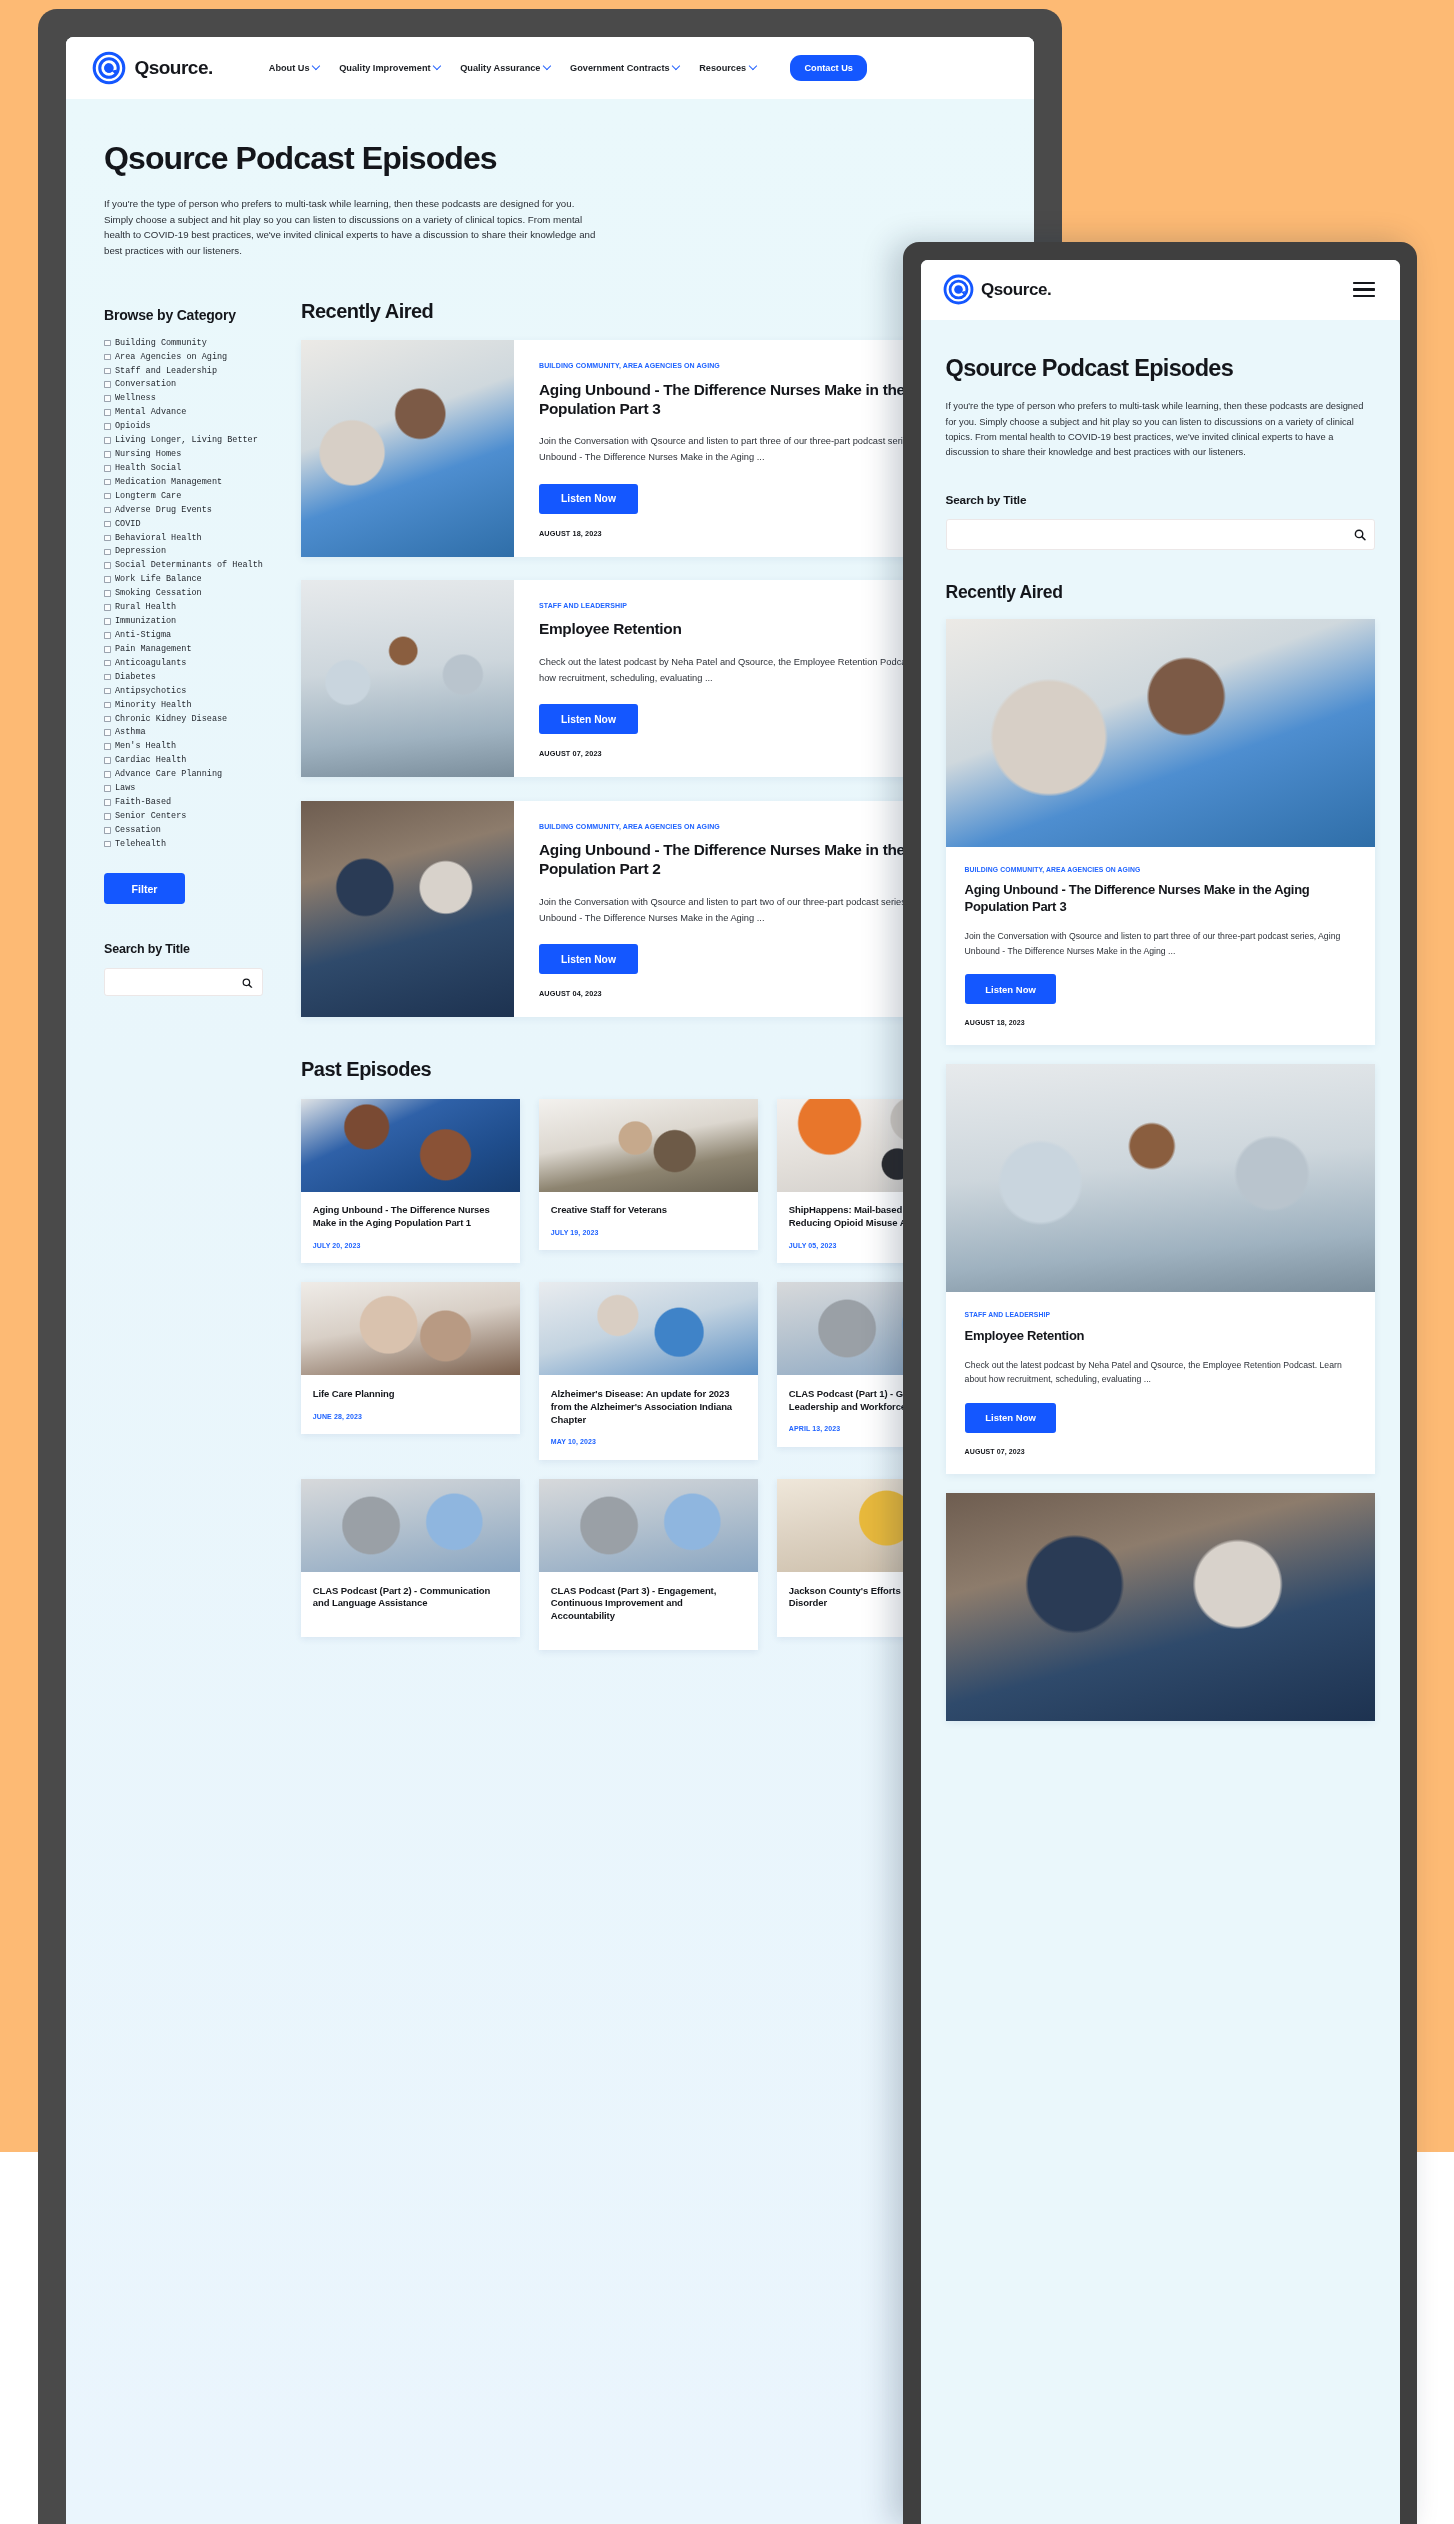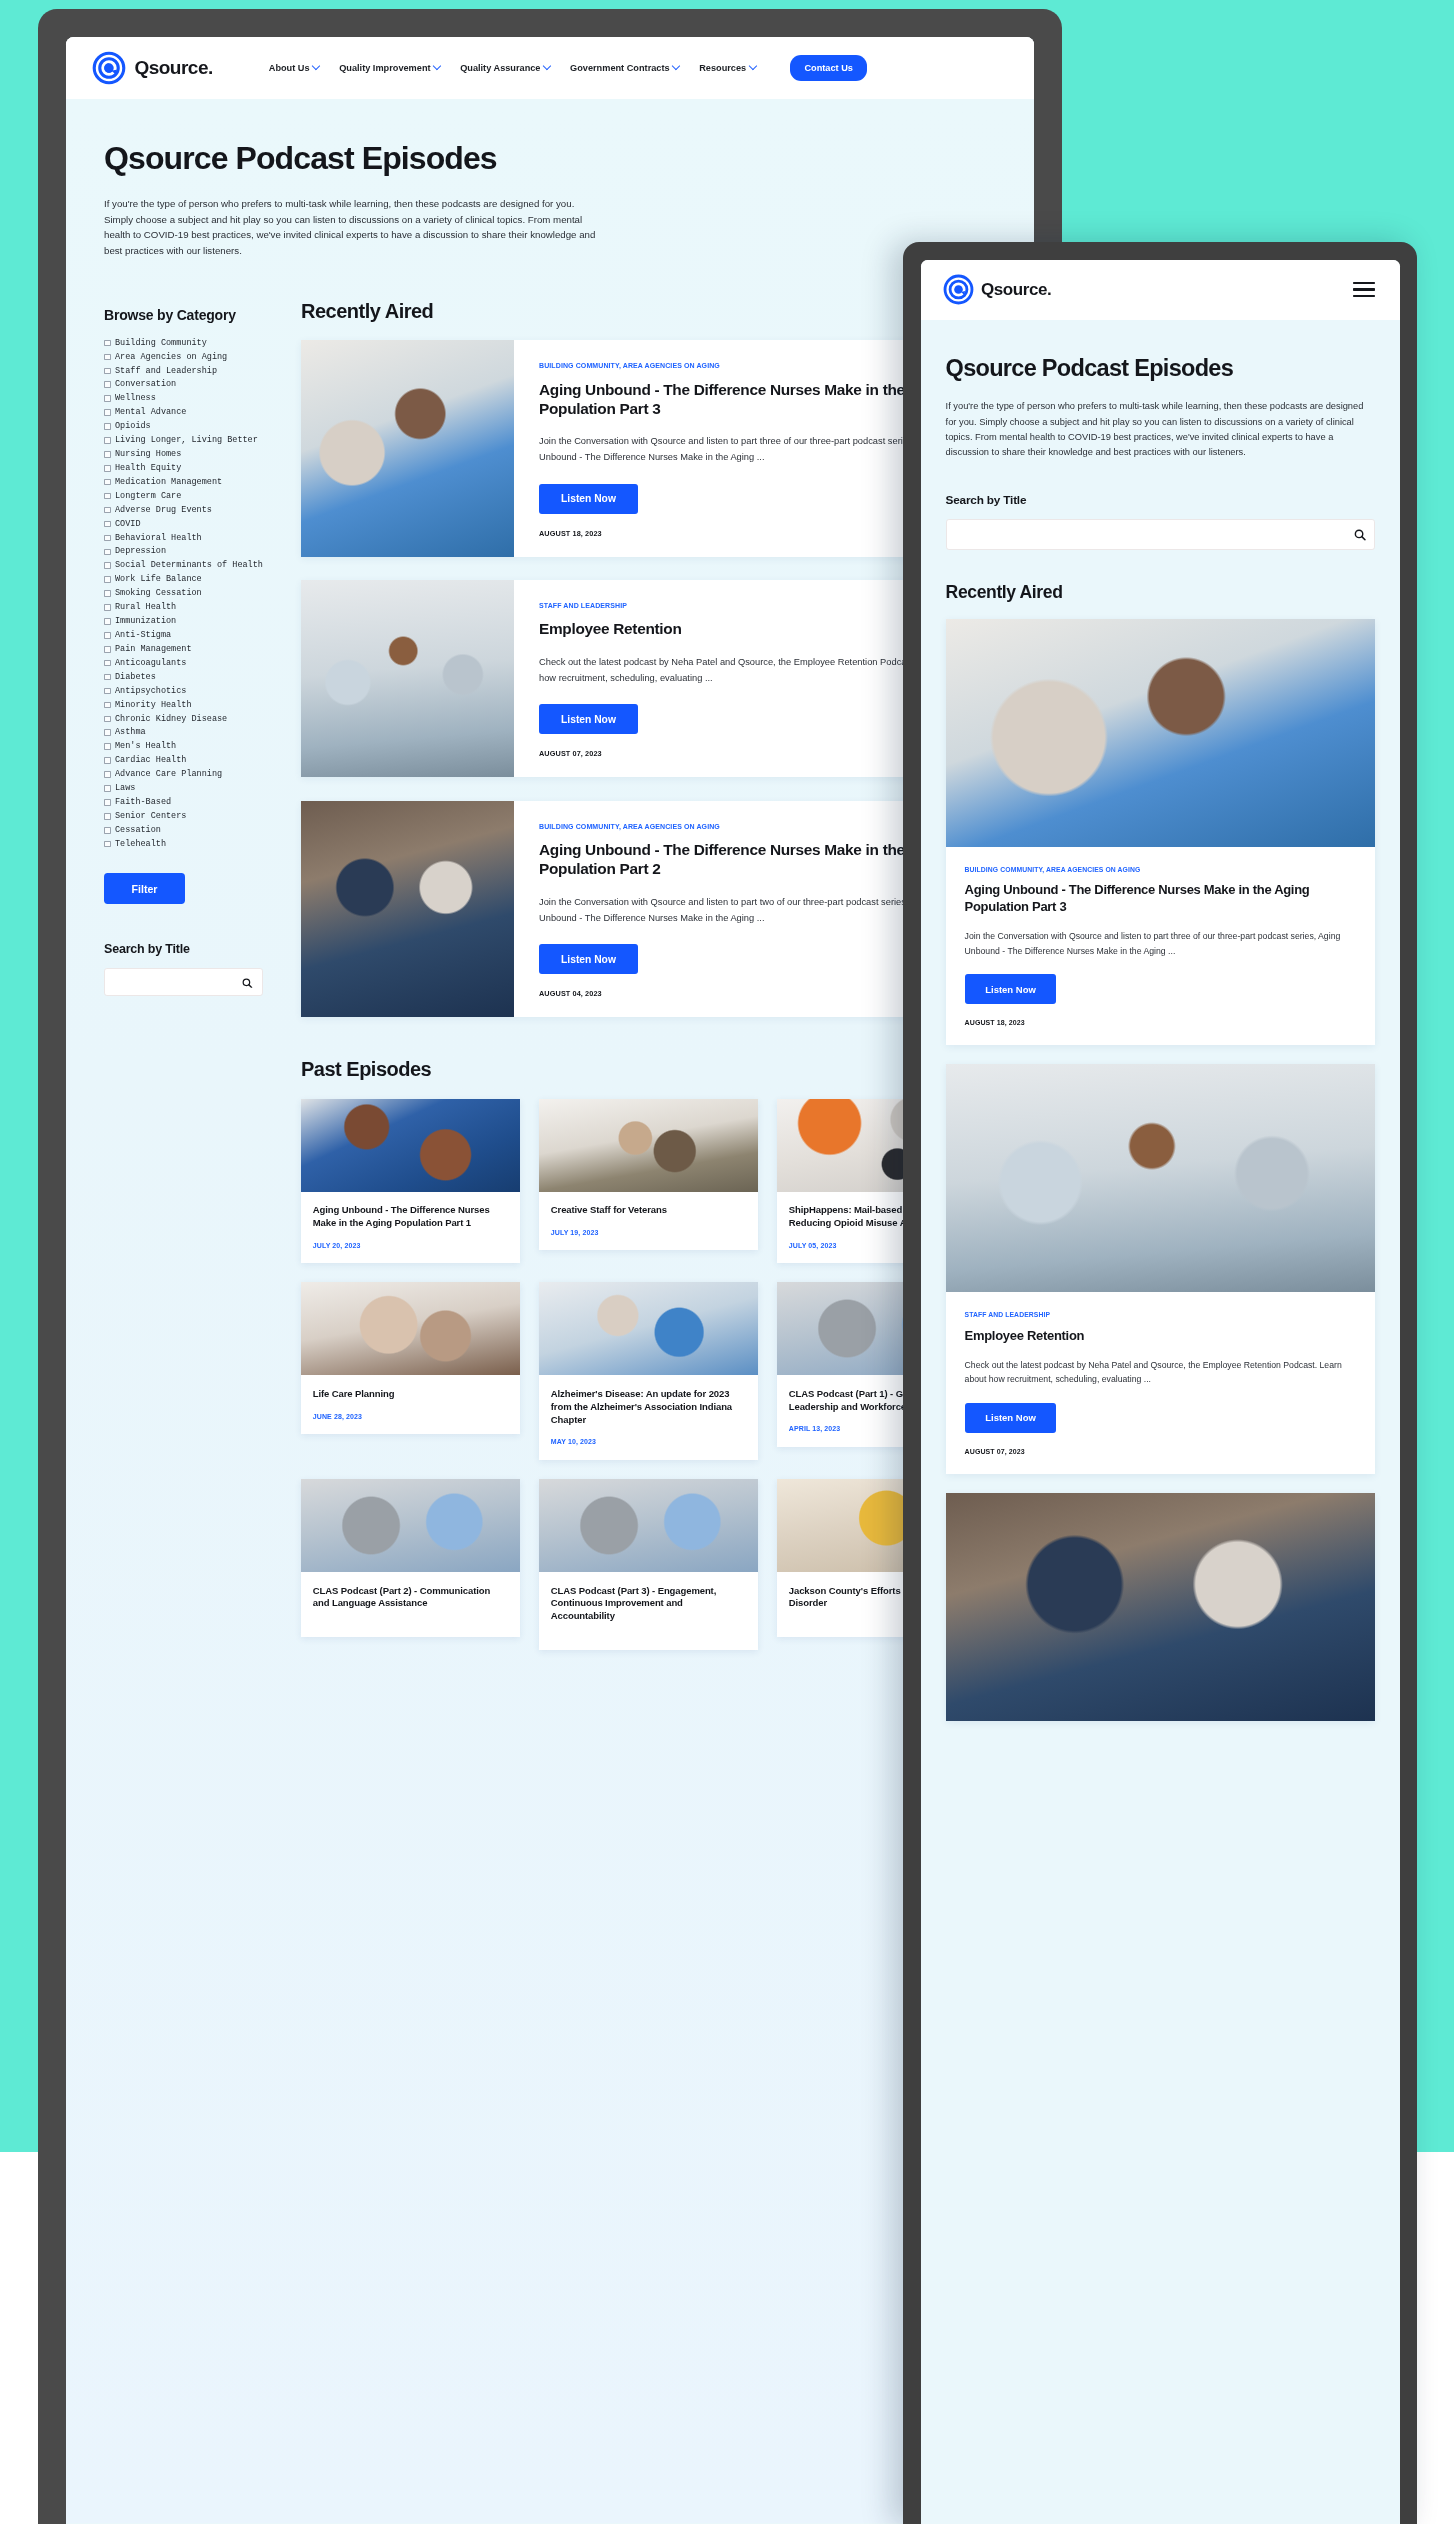--- a/index.html
+++ b/index.html
@@ -10,21 +10,21 @@
     height: 2525px;
     background: #ffffff;
     font-family: "Liberation Sans", sans-serif;
     overflow: hidden;
   }
 
   #stage {
     position: relative;
     width: 1454px;
     height: 2152px;
-    background: #5eead4;
+    background: #fdba74;
   }
 
   
   .desktop-frame {
     position: absolute;
     left: 38px;
     top: 8.8px;
     width: 1024px;
     height: 2516px;
     background: #4a4a4a;
@@ -582,21 +582,21 @@
                 <li class="cat-item">
                   <span class="cat-box"></span>
                   <span class="cat-label">Living Longer, Living Better</span>
                 </li>
                 <li class="cat-item">
                   <span class="cat-box"></span>
                   <span class="cat-label">Nursing Homes</span>
                 </li>
                 <li class="cat-item">
                   <span class="cat-box"></span>
-                  <span class="cat-label">Health Equity</span>
+                  <span class="cat-label">Health Social</span>
                 </li>
                 <li class="cat-item">
                   <span class="cat-box"></span>
                   <span class="cat-label">Medication Management</span>
                 </li>
                 <li class="cat-item">
                   <span class="cat-box"></span>
                   <span class="cat-label">Longterm Care</span>
                 </li>
                 <li class="cat-item">

